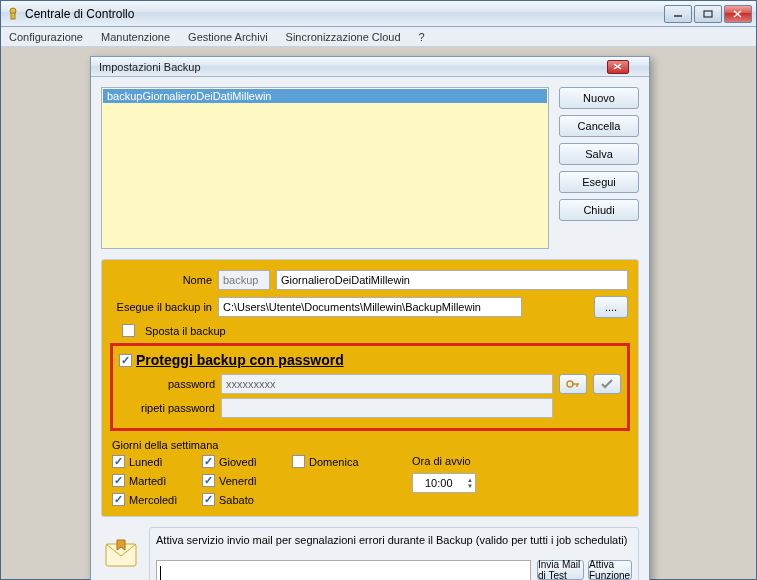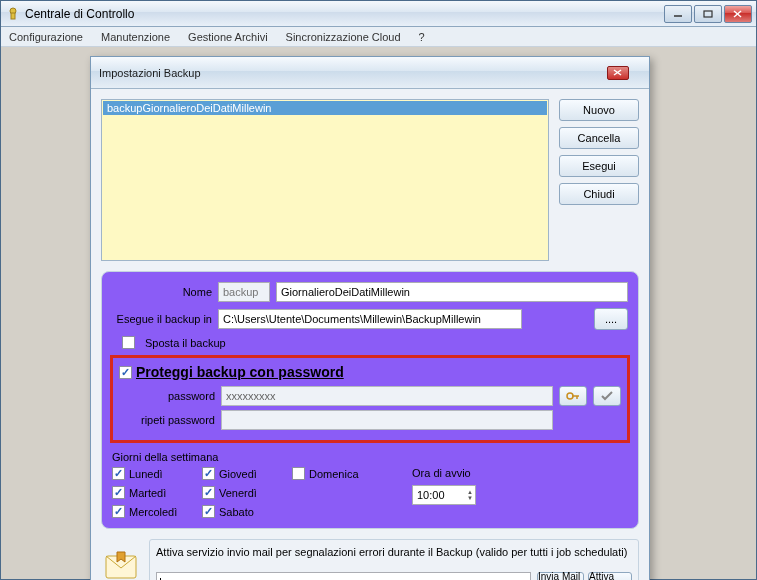--- a/index.html
+++ b/index.html
@@ -67,21 +67,21 @@
   
   .dialog {
     position: absolute;
     left: 89px; top: 9px;
     width: 560px;
     border: 1px solid #7a9ab8;
     background: #eef2f7;
     box-shadow: 3px 3px 8px rgba(0,0,0,0.3);
   }
   .dialog-titlebar {
-    height: 32px;
+    height: 20px;
     background: linear-gradient(#f6fafe, #dbe7f2 45%, #ccdceb 46%, #e6eef6);
     border-bottom: 1px solid #9fb5c9;
     display: flex; align-items: center;
     padding: 0 20px 0 8px;
   }
   .dialog-title { flex: 1; color: #1a1a1a; font-size: 11px; }
   .dialog-close {
     width: 22px; height: 14px;
     border: 1px solid #8b1a1a;
     border-radius: 2px;
@@ -121,23 +121,23 @@
     border: 1px solid #8ea7bf;
     border-radius: 3px;
     font-size: 11px;
     display: flex; align-items: center; justify-content: center;
     cursor: default;
   }
   .btn.small { height: 20px; width: 28px; }
   .form-area {
     margin-top: 10px;
     border: 1px solid #c5d3e0;
-    border-radius: 8px;
+    border-radius: 3px;
     padding: 10px;
-    background: #8b5cf6;
+    background: #eab308;
   }
   .form-row {
     display: flex;
     align-items: center;
     margin-bottom: 6px;
     gap: 6px;
   }
   .row-label {
     width: 100px;
     text-align: right;
@@ -196,21 +196,21 @@
   .days-grid { display: flex; }
   .days-col { width: 90px; display: flex; flex-direction: column; gap: 6px; }
   .day-item { display: flex; align-items: center; font-size: 11px; }
   .avvio-col { flex:1; display: flex; flex-direction: column; align-items: flex-start; padding-left: 30px; }
   .avvio-label { font-size: 11px; }
   .time-input {
     margin-top: 6px;
     width: 64px; height: 20px;
     background: #fff; border: 1px solid #abadb3;
     display: flex; align-items: center; justify-content: space-between;
-    padding: 0 2px 0 4px; font-size: 11px;
+    padding: 0 2px 0 12px; font-size: 11px;
   }
   .spinner { display: flex; flex-direction: column; line-height: 6px; font-size: 6px; color: #555; }
   .mail-section {
     margin-top: 10px;
     display: flex;
     gap: 8px;
     align-items: flex-start;
   }
   .mail-icon {
     width: 40px; height: 40px;
@@ -294,20 +294,21 @@
         </div>
       </div>
       <div class="dialog-body">
         <div class="top-row">
           <div class="listbox">
             <div class="list-item">backupGiornalieroDeiDatiMillewin</div>
           </div>
           <div class="side-buttons">
             <div class="btn">Nuovo</div>
             <div class="btn">Cancella</div>
+            <div class="btn">Salva</div>
             <div class="btn">Esegui</div>
             <div class="btn">Chiudi</div>
           </div>
         </div>
 
         <div class="form-area">
           <div class="form-row">
             <span class="row-label">Nome</span>
             <span class="textfield disabled short" style="display:flex;align-items:center;">backup</span>
             <input class="textfield" value="GiornalieroDeiDatiMillewin" style="">

